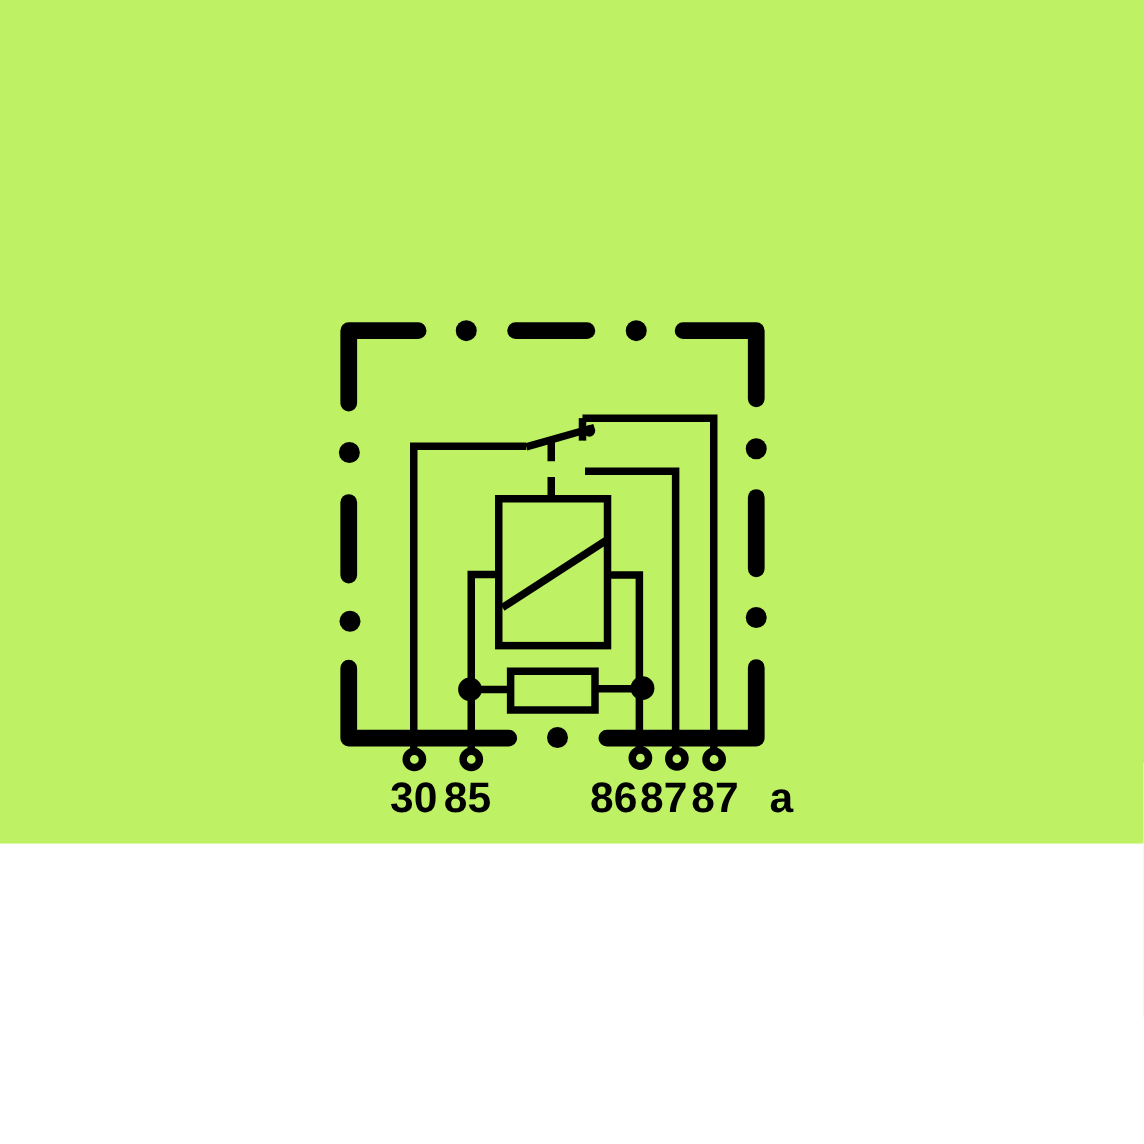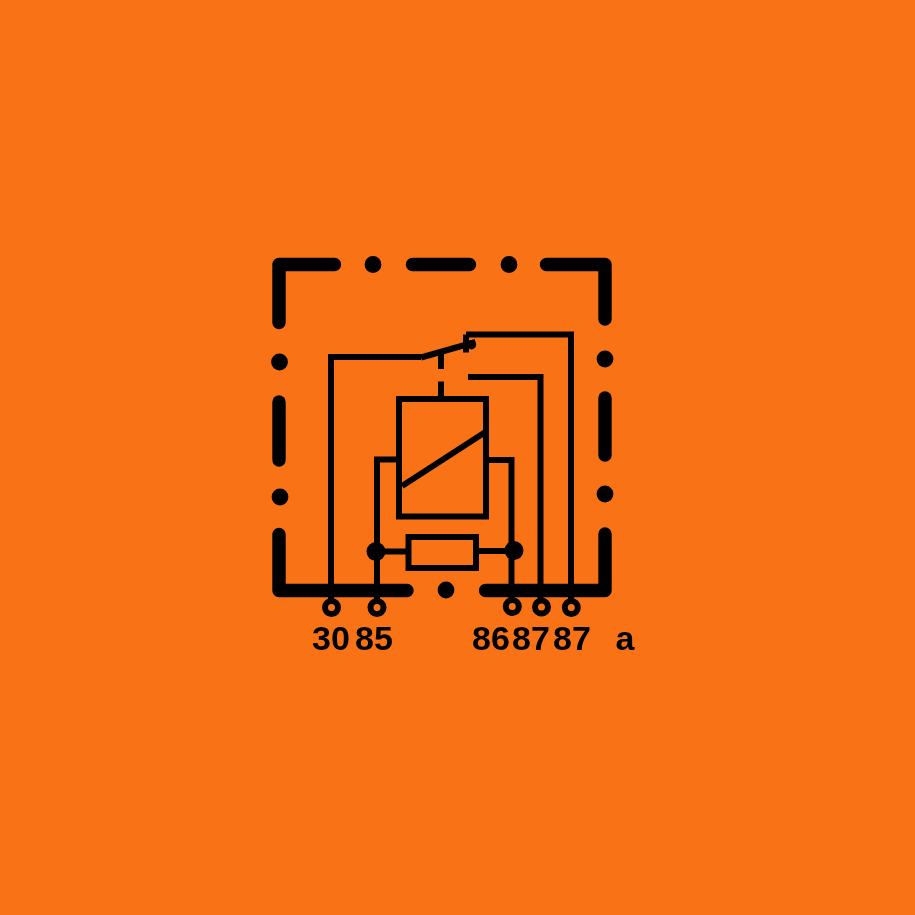--- a/index.html
+++ b/index.html
@@ -1,16 +1,16 @@
 <!DOCTYPE html>
 <html><head>
 <meta charset="utf-8">
 <style>
   html,body{margin:0;padding:0;background:#ffffff;}
-  .wrap{width:915px;height:915px;position:relative;background:#f97316;}
+  .wrap{width:915px;height:675px;position:relative;background:#bef264;}
   svg{display:block;}
   text{font-family:"Liberation Sans", sans-serif;font-weight:bold;fill:#000;}
 </style>
 </head>
 <body>
 
 <div class="wrap">
 <svg width="915" height="915" viewBox="0 0 915 915">
   <g stroke="#000" fill="none">
 

